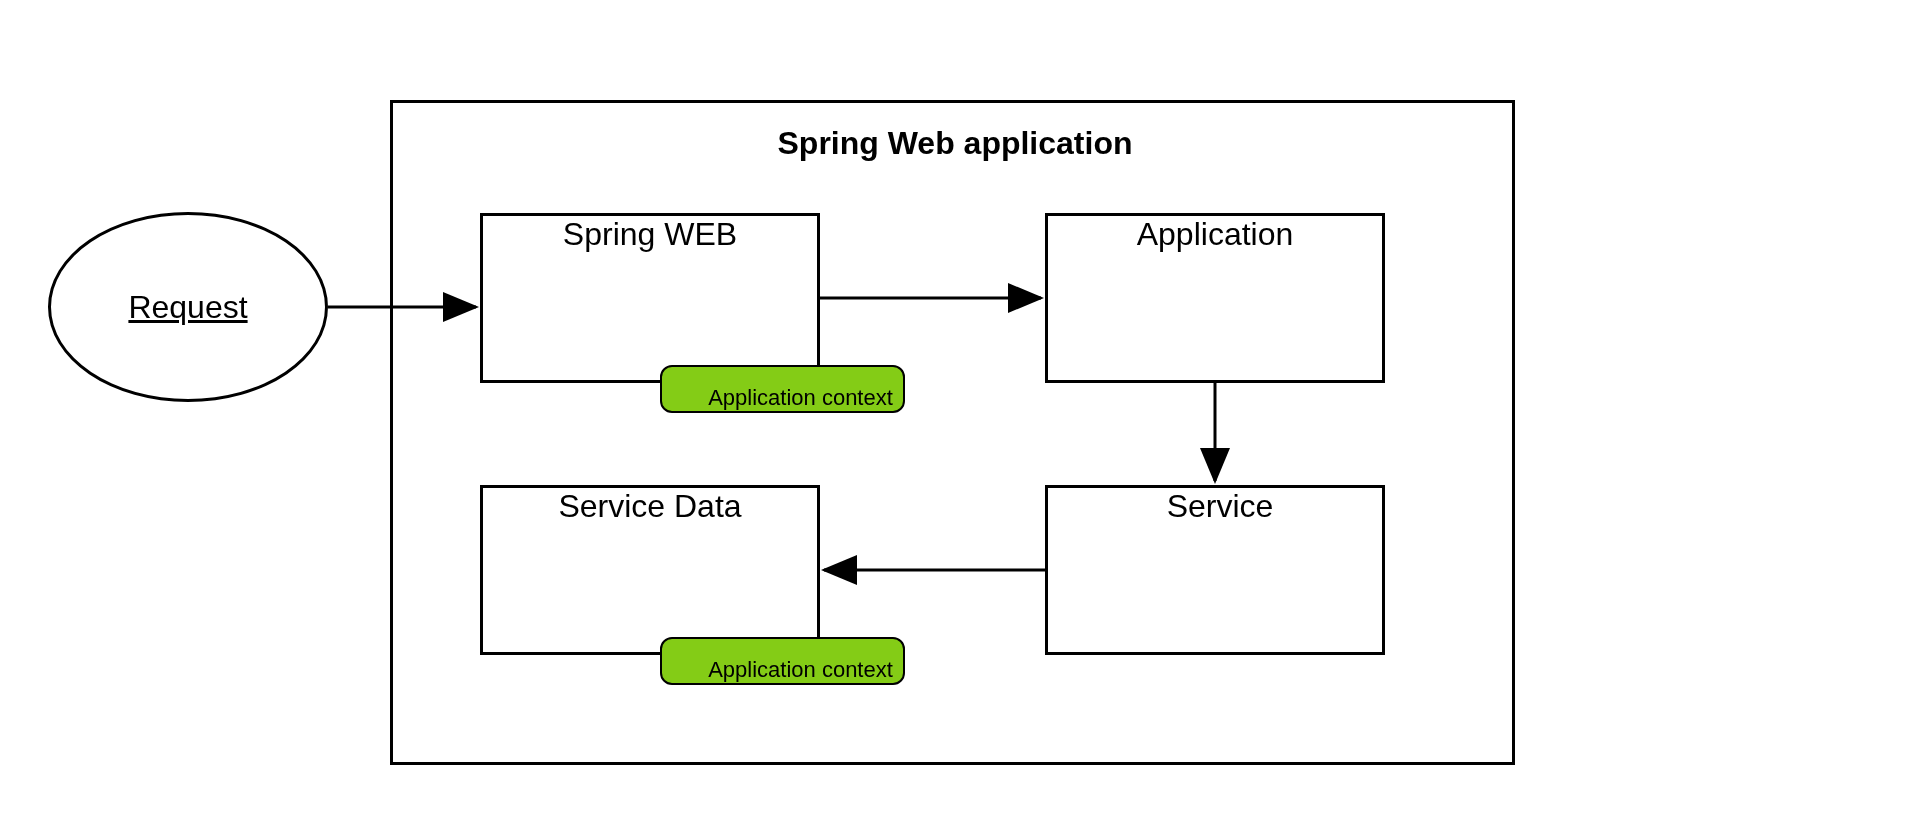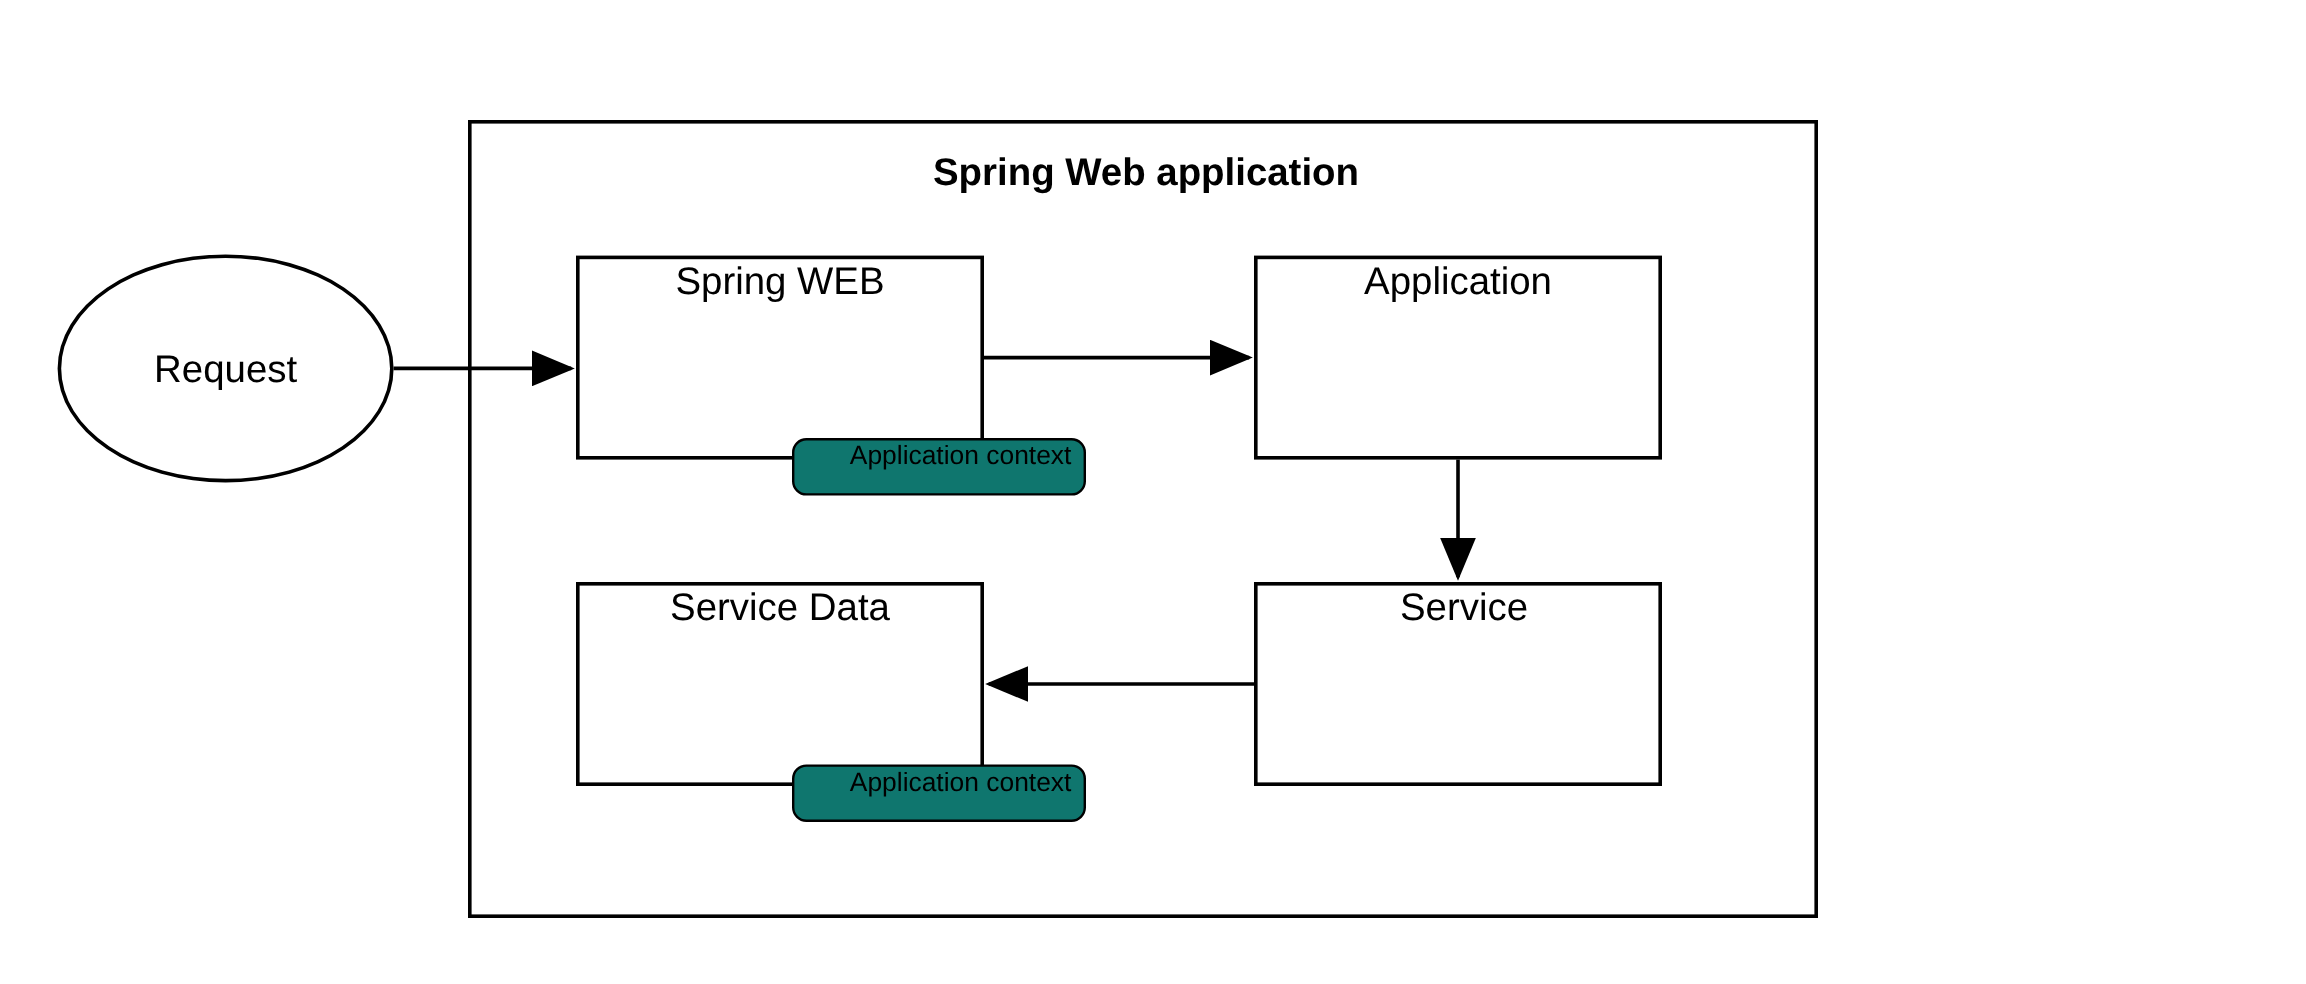--- a/index.html
+++ b/index.html
@@ -35,23 +35,23 @@
       display: flex;
       align-items: flex-start;
       justify-content: center;
       background: #fff;
     }
     .rounded-rect {
       position: absolute;
       border: 2px solid #000;
       border-radius: 12px;
       display: flex;
-      align-items: flex-start;
+      align-items: flex-end;
       justify-content: center;
-      background: #0f766e;
+      background: #84cc16;
       padding-left: 36px;
     }
     .container-box {
       position: absolute;
       border: 3px solid #000;
       background: transparent;
     }
     .container-title {
       position: absolute;
       font-weight: bold;
@@ -78,21 +78,21 @@
 </head>
 <body>
 
 <div class="diagram-container">
 
   <div class="container-box" style="left: 390px; top: 55px; width: 1125px; height: 665px;">
   </div>
 
   <div class="container-title" style="left: 680px; top: 80px; width: 550px;">Spring Web application</div>
 
-  <div class="ellipse" style="left: 48px; top: 167px; width: 280px; height: 190px;">
+  <div class="ellipse" style="left: 48px; top: 167px; width: 280px; height: 190px; text-decoration: underline;">
     <span class="node-label">Request</span>
   </div>
 
   <div class="rect" style="left: 480px; top: 168px; width: 340px; height: 170px;">
     <span class="node-label">Spring WEB</span>
   </div>
 
   <div class="rounded-rect" style="left: 660px; top: 320px; width: 245px; height: 48px;">
     <span class="small-label">Application context</span>
   </div>

